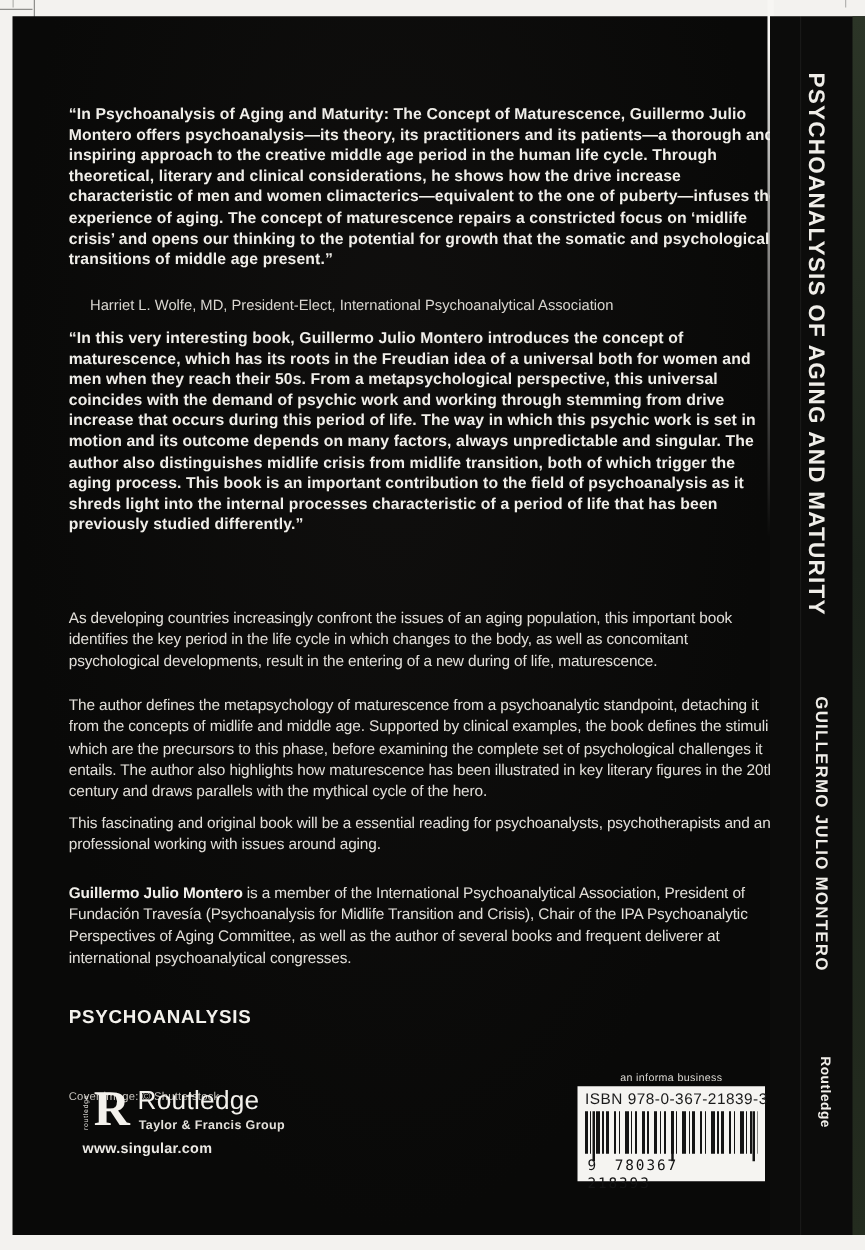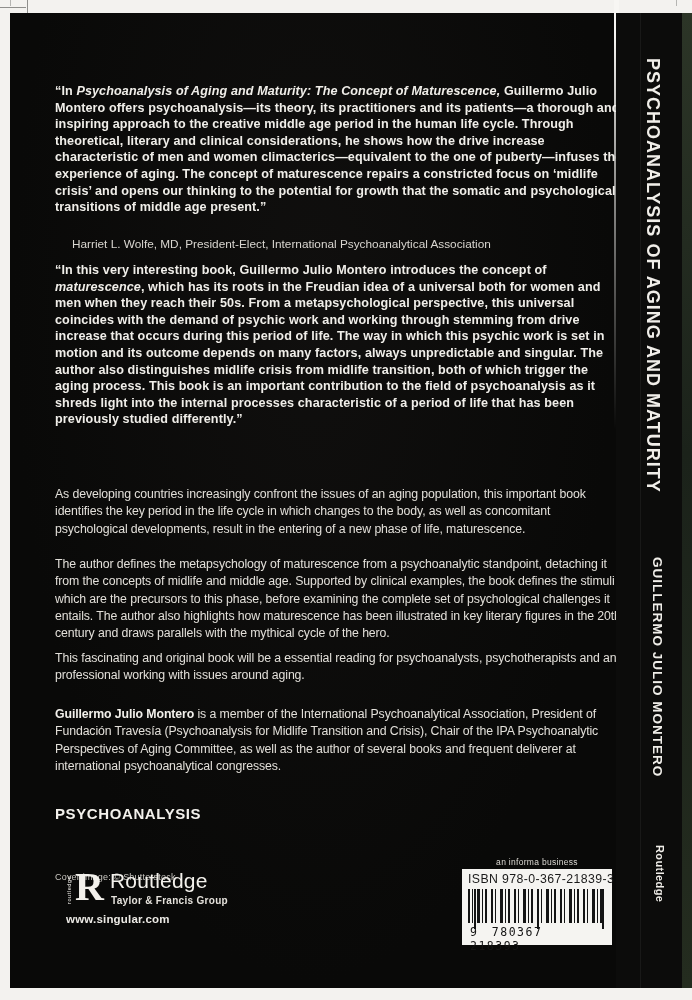--- a/index.html
+++ b/index.html
@@ -37,21 +37,21 @@
   .fold-line{
     position:absolute;left:640px;top:13px;width:1px;height:975px;
     background:rgba(255,255,255,.055);
   }
 
   
   .tx{position:absolute;left:45px;width:568px;}
   .quote{font-weight:bold;font-size:12.6px;line-height:16.6px;color:#f0eee9;letter-spacing:.1px;}
   .attr{font-size:11.8px;line-height:15px;color:#d9d6d0;margin-left:17px;}
   .para{font-size:12.3px;line-height:17.3px;color:#e2dfd9;letter-spacing:-.1px;}
-  .it{font-style:italic;}
+  .it{}
   .bd{font-weight:bold;color:#f2f0eb;}
 
   .category{position:absolute;left:45px;top:792px;font-size:15px;font-weight:bold;letter-spacing:.6px;color:#f3f1ec;}
   .credit{position:absolute;left:45px;top:842px;font-size:9px;color:#c9c6c0;letter-spacing:.2px;margin-top:17px;}
 
   
   .logo-mark{position:absolute;left:56px;top:855px;width:34px;height:44px;}
   .logo-vert{
     position:absolute;left:0;top:2px;height:40px;width:9px;
     writing-mode:vertical-rl;transform:rotate(180deg);
@@ -104,21 +104,21 @@
   <span class="crop v-tl2"></span>
   <span class="crop v-tr"></span>
 
   <div class="back-cover">
 
     <div class="tx quote" style="top:70px;"><span>“In </span><span class="it">Psychoanalysis of Aging and Maturity: The Concept of Maturescence,</span><span> Guillermo Julio Montero offers psychoanalysis—its theory, its practitioners and its patients—a thorough and inspiring approach to the creative middle age period in the human life cycle. Through theoretical, literary and clinical considerations, he shows how the drive increase characteristic of men and women climacterics—equivalent to the one of puberty—infuses the experience of aging. The concept of maturescence repairs a constricted focus on ‘midlife crisis’ and opens our thinking to the potential for growth that the somatic and psychological transitions of middle age present.”</span></div>
     <div class="tx attr" style="top:224px;">Harriet L. Wolfe, MD, President-Elect, International Psychoanalytical Association</div>
 
     <div class="tx quote" style="top:249px;"><span>“In this very interesting book, Guillermo Julio Montero introduces the concept of </span><span class="it">maturescence</span><span>, which has its roots in the Freudian idea of a universal both for women and men when they reach their 50s. From a metapsychological perspective, this universal coincides with the demand of psychic work and working through stemming from drive increase that occurs during this period of life. The way in which this psychic work is set in motion and its outcome depends on many factors, always unpredictable and singular. The author also distinguishes midlife crisis from midlife transition, both of which trigger the aging process. This book is an important contribution to the field of psychoanalysis as it shreds light into the internal processes characteristic of a period of life that has been previously studied differently.”</span></div>
 
-    <div class="tx para" style="top:473px;">As developing countries increasingly confront the issues of an aging population, this important book identifies the key period in the life cycle in which changes to the body, as well as concomitant psychological developments, result in the entering of a new phase of life, maturescence.</div>
+    <div class="tx para" style="top:473px;">As developing countries increasingly confront the issues of an aging population, this important book identifies the key period in the life cycle in which changes to the body, as well as concomitant psychological developments, result in the entering of a new during of life, maturescence.</div>
     <div class="tx para" style="top:543px;">The author defines the metapsychology of maturescence from a psychoanalytic standpoint, detaching it from the concepts of midlife and middle age. Supported by clinical examples, the book defines the stimuli which are the precursors to this phase, before examining the complete set of psychological challenges it entails. The author also highlights how maturescence has been illustrated in key literary figures in the 20th century and draws parallels with the mythical cycle of the hero.</div>
     <div class="tx para" style="top:637px;">This fascinating and original book will be a essential reading for psychoanalysts, psychotherapists and any professional working with issues around aging.</div>
 
     <div class="tx para" style="top:693px;"><span class="bd">Guillermo Julio Montero</span><span> is a member of the International Psychoanalytical Association, President of Fundación Travesía (Psychoanalysis for Midlife Transition and Crisis), Chair of the IPA Psychoanalytic Perspectives of Aging Committee, as well as the author of several books and frequent deliverer at international psychoanalytical congresses.</span></div>
 
     <div class="category">PSYCHOANALYSIS</div>
     <div class="credit">Cover image: © Shutterstock</div>
 
     <div class="logo-mark">
       <span class="logo-vert">routledge</span>

